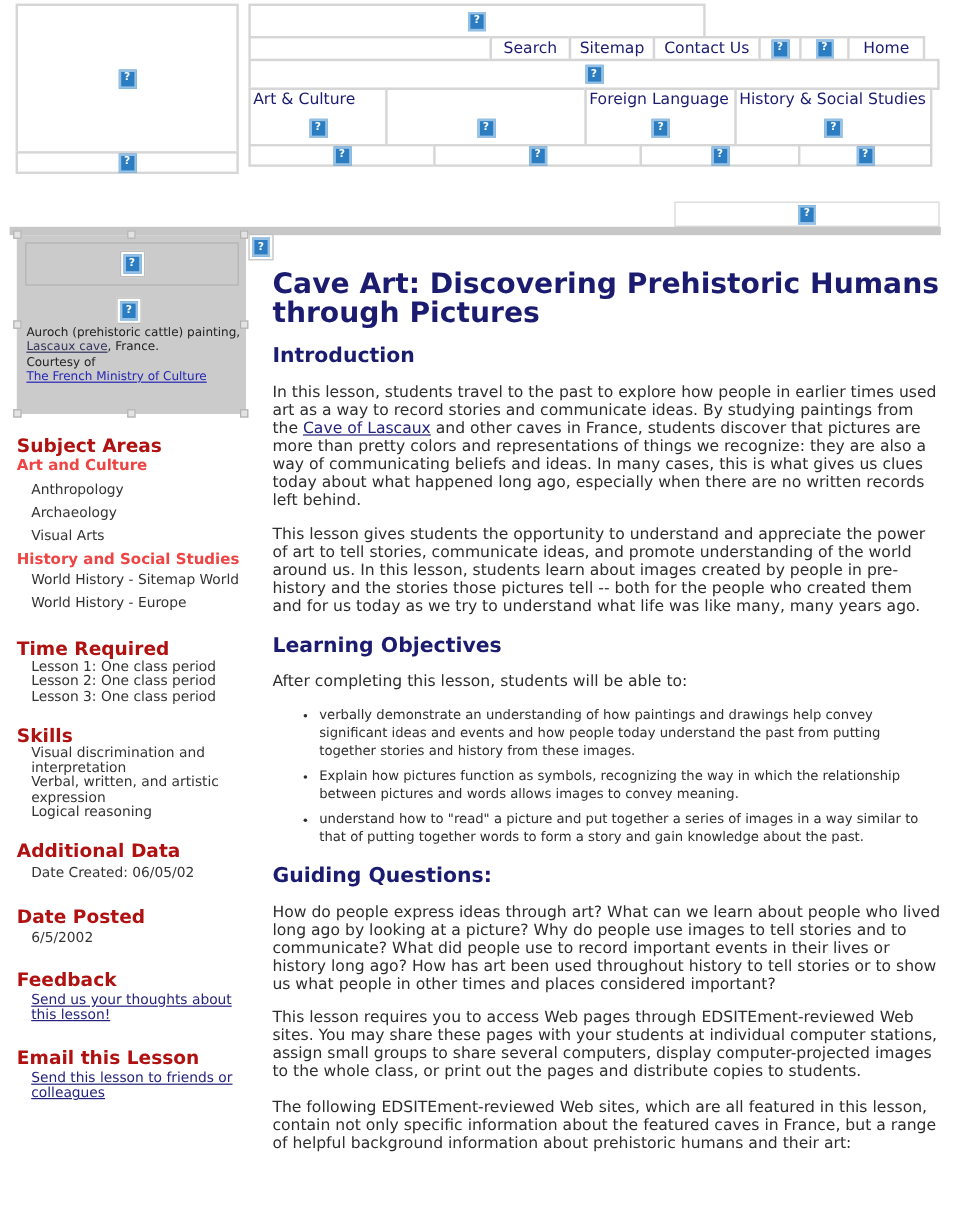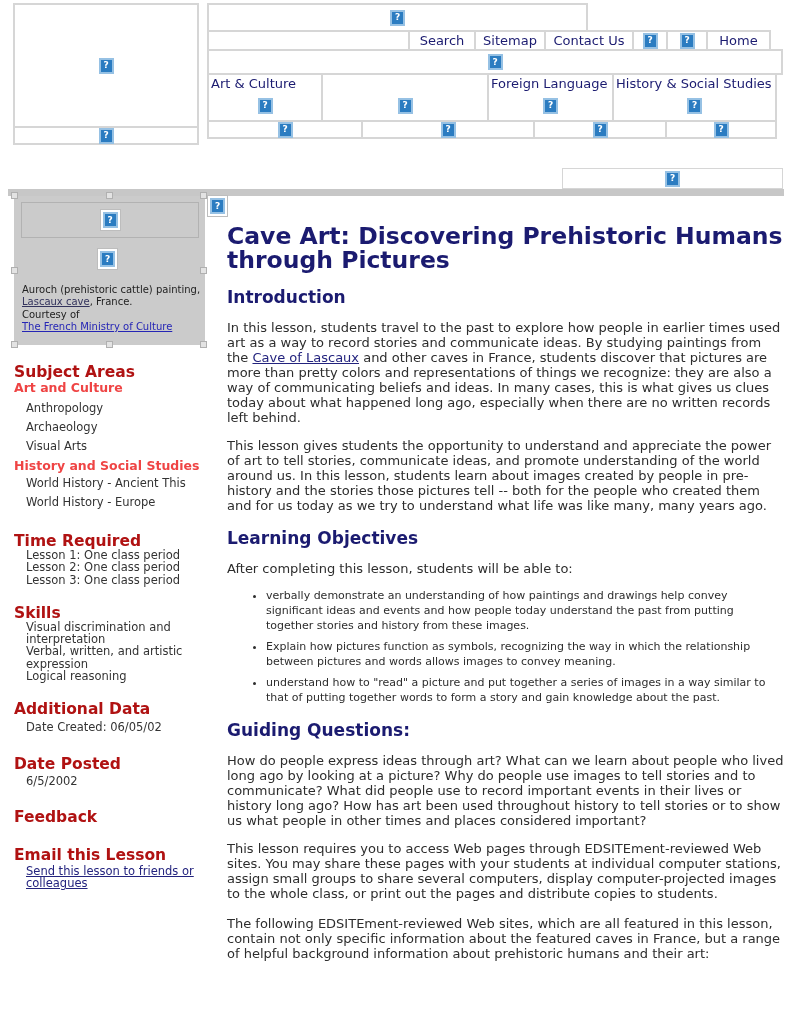--- a/index.html
+++ b/index.html
@@ -23,21 +23,21 @@
 
   
   .abs { position:absolute; }
 
   #band { position:absolute; left:8px; top:189px; width:776px; height:7px; background:#c7c7c7; }
 
   #imgbox { position:absolute; left:14px; top:196px; width:191px; height:149px; background:#cbcbcb; }
   #imgbox .innerframe { position:absolute; left:7px; top:6px; width:176px; height:34px; border:1px solid #b2b2b2;
                         display:flex; align-items:center; justify-content:center; }
   .handle { position:absolute; width:7px; height:7px; background:#e3e3e3; border:1px solid #b0b0b0; box-sizing:border-box; }
-  #caption { position:absolute; left:8px; top:88px; width:182px; font-size:10px; line-height:12.4px; color:#222; }
+  #caption { position:absolute; left:8px; top:76px; width:182px; font-size:10px; line-height:12.4px; color:#222; }
   #caption a { text-decoration:underline; }
   .cap-link1 { color:#33335c; }
   .cap-link2 { color:#2525b5; }
 
   
   #main { position:absolute; left:227px; top:216px; width:557px; color:#2d2d2d; }
   #main h1 { font-size:23.5px; line-height:24px; color:#1b1b70; margin:8px 0 0 0; font-weight:bold; }
   #main h2 { font-size:17px; line-height:20px; color:#1b1b70; margin:15px 0 0 0; font-weight:bold; }
   #main h2.big { font-size:18.5px; line-height:22px; margin-top:29px; }
   #main p { font-size:13px; line-height:15px; margin:13px 0 0 0; }
@@ -182,21 +182,21 @@
   </span>
 
   <div id="sidebar">
     <div class="sec">
       <div class="red-h">Subject Areas</div>
       <div class="grp-h">Art and Culture</div>
       <div class="s-item">Anthropology</div>
       <div class="s-item">Archaeology</div>
       <div class="s-item">Visual Arts</div>
       <div class="grp-h" style="margin-top:7px;">History and Social Studies</div>
-      <div class="s-item" style="margin-top:4px;">World History - Ancient This</div>
+      <div class="s-item" style="margin-top:4px;">World History - Sitemap World</div>
       <div class="s-item">World History - Europe</div>
     </div>
 
     <div class="sec" style="margin-top:25px;">
       <div class="red-h">Time Required</div>
       <div class="s-line">Lesson 1: One class period</div>
       <div class="s-line">Lesson 2: One class period</div>
       <div class="s-line">Lesson 3: One class period</div>
     </div>
 
@@ -212,20 +212,21 @@
       <div class="s-line" style="margin-top:4px;">Date Created: 06/05/02</div>
     </div>
 
     <div class="sec">
       <div class="red-h">Date Posted</div>
       <div class="s-line" style="margin-top:3px;">6/5/2002</div>
     </div>
 
     <div class="sec">
       <div class="red-h">Feedback</div>
+      <a href="#" class="s-link">Send us your thoughts about this lesson!</a>
     </div>
 
     <div class="sec">
       <div class="red-h">Email this Lesson</div>
       <a href="#" class="s-link">Send this lesson to friends or colleagues</a>
     </div>
   </div>
 
   <div id="main">
     <h1>Cave Art: Discovering Prehistoric Humans through Pictures</h1>

